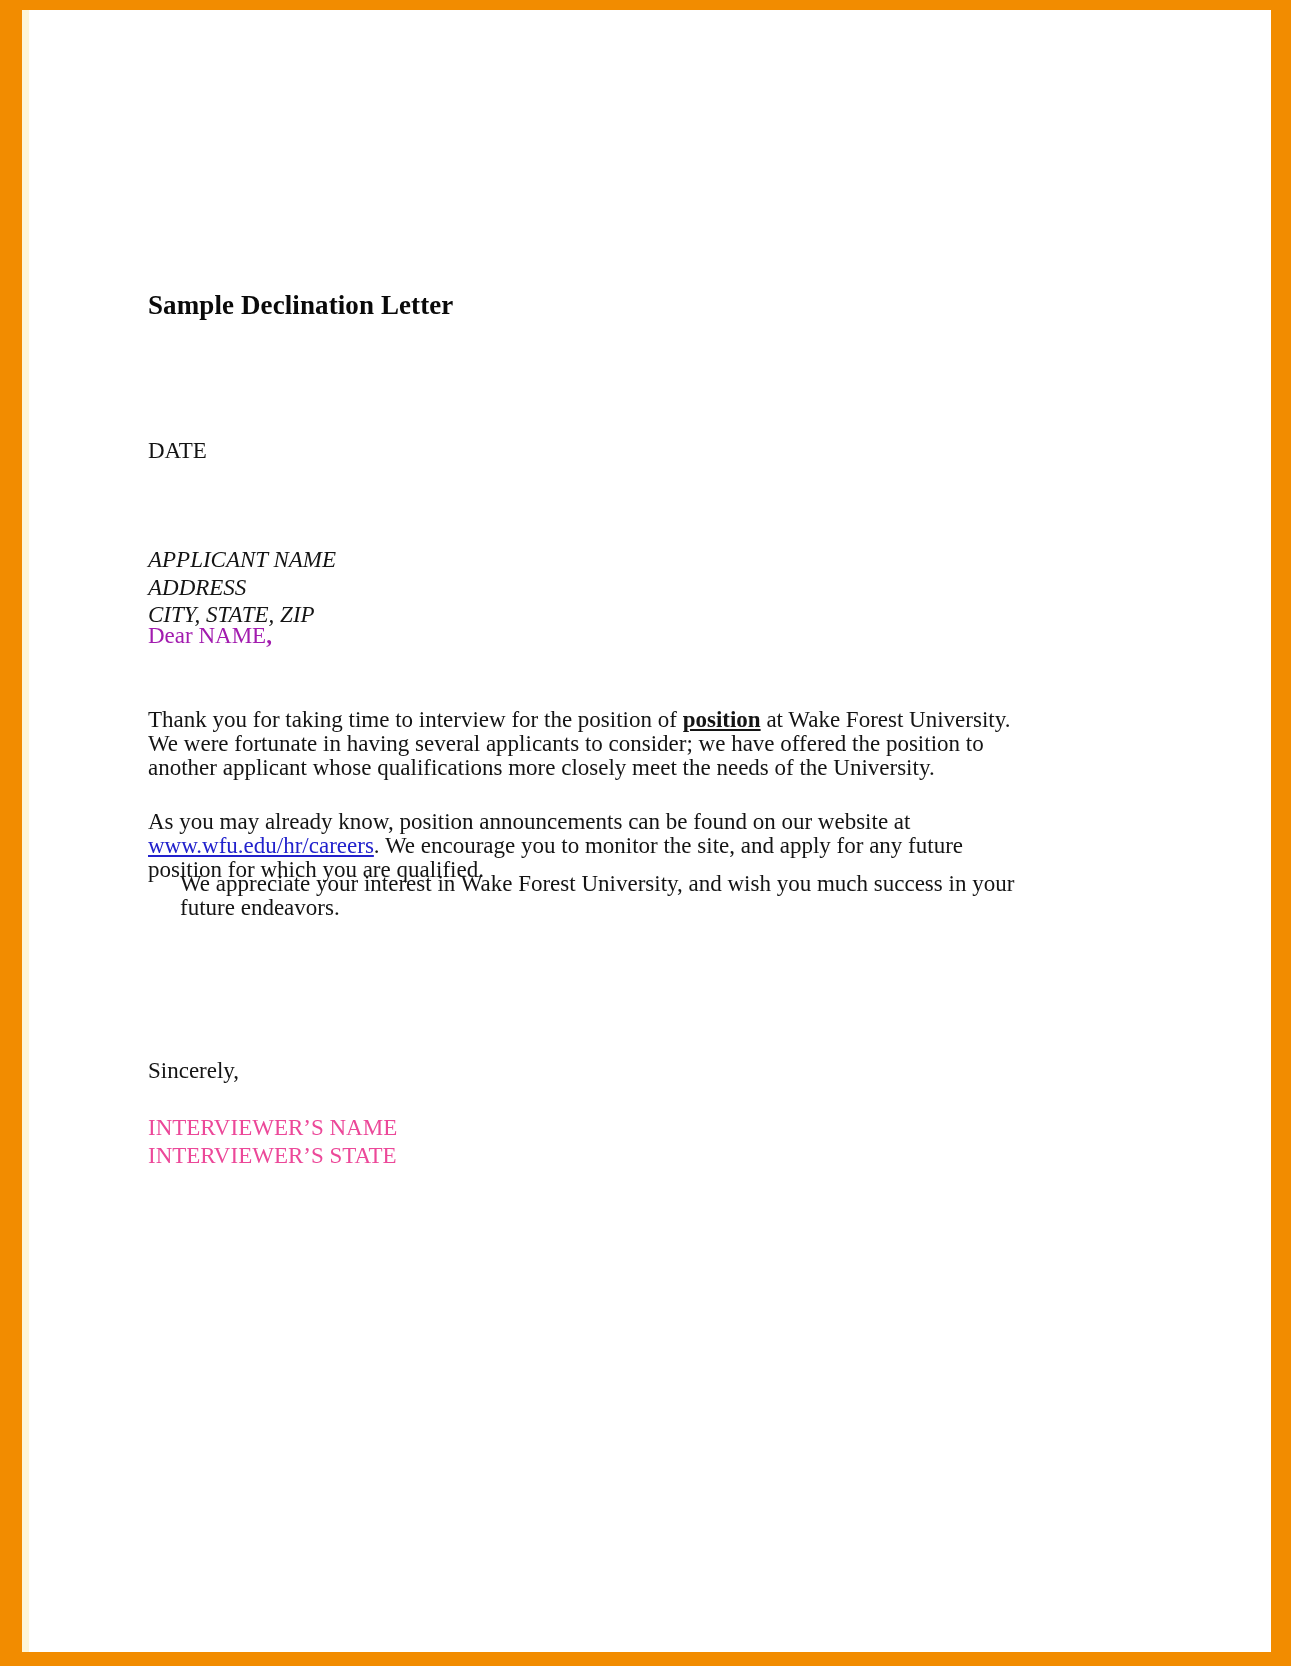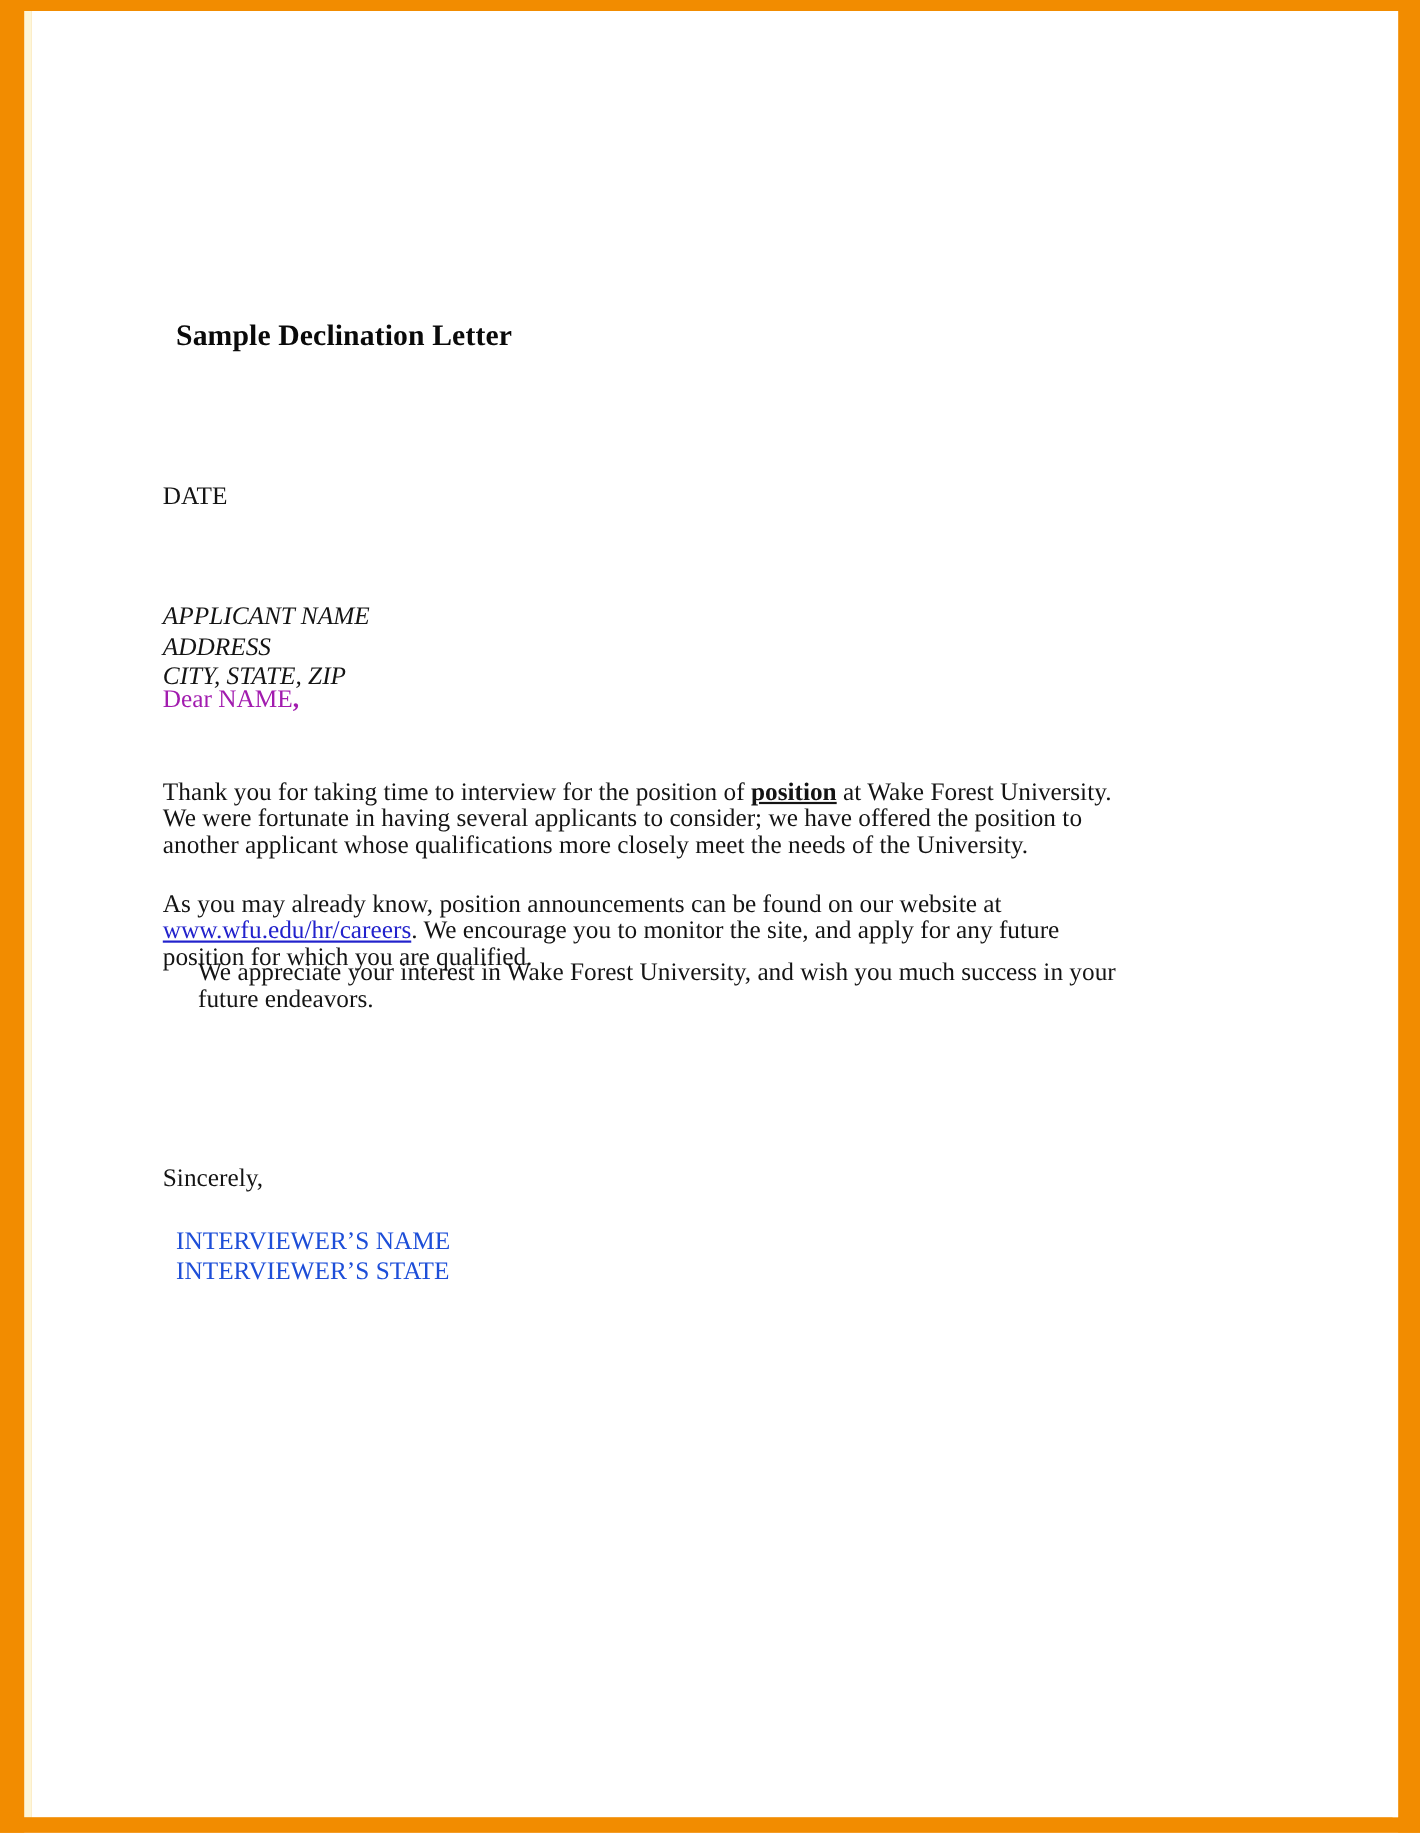--- a/index.html
+++ b/index.html
@@ -75,21 +75,21 @@
   #letter-body {
     position: absolute;
     left: 119px;
     top: 0;
     width: 900px;
   }
 
   .doc-title {
     position: absolute;
     top: 280px;
-    left: 12px;
+    left: 0;
     font-size: 27px;
     font-weight: bold;
     color: #0a0a0a;
     letter-spacing: 0.1px;
     white-space: nowrap;
   }
 
   .date-line {
     position: absolute;
     top: 428px;
@@ -136,24 +136,24 @@
     position: absolute;
     top: 1048px;
     left: 0;
     font-size: 23px;
     color: #141414;
   }
 
   .signature-block {
     position: absolute;
     top: 1104px;
-    left: 12px;
+    left: 0;
     font-size: 23px;
     line-height: 27.5px;
-    color: #1d4ed8;
+    color: #ec4899;
   }
 
   .token-bold-underline {
     font-weight: bold;
     text-decoration: underline;
   }
 
   .weblink {
     color: #2222cc;
     text-decoration: underline;

